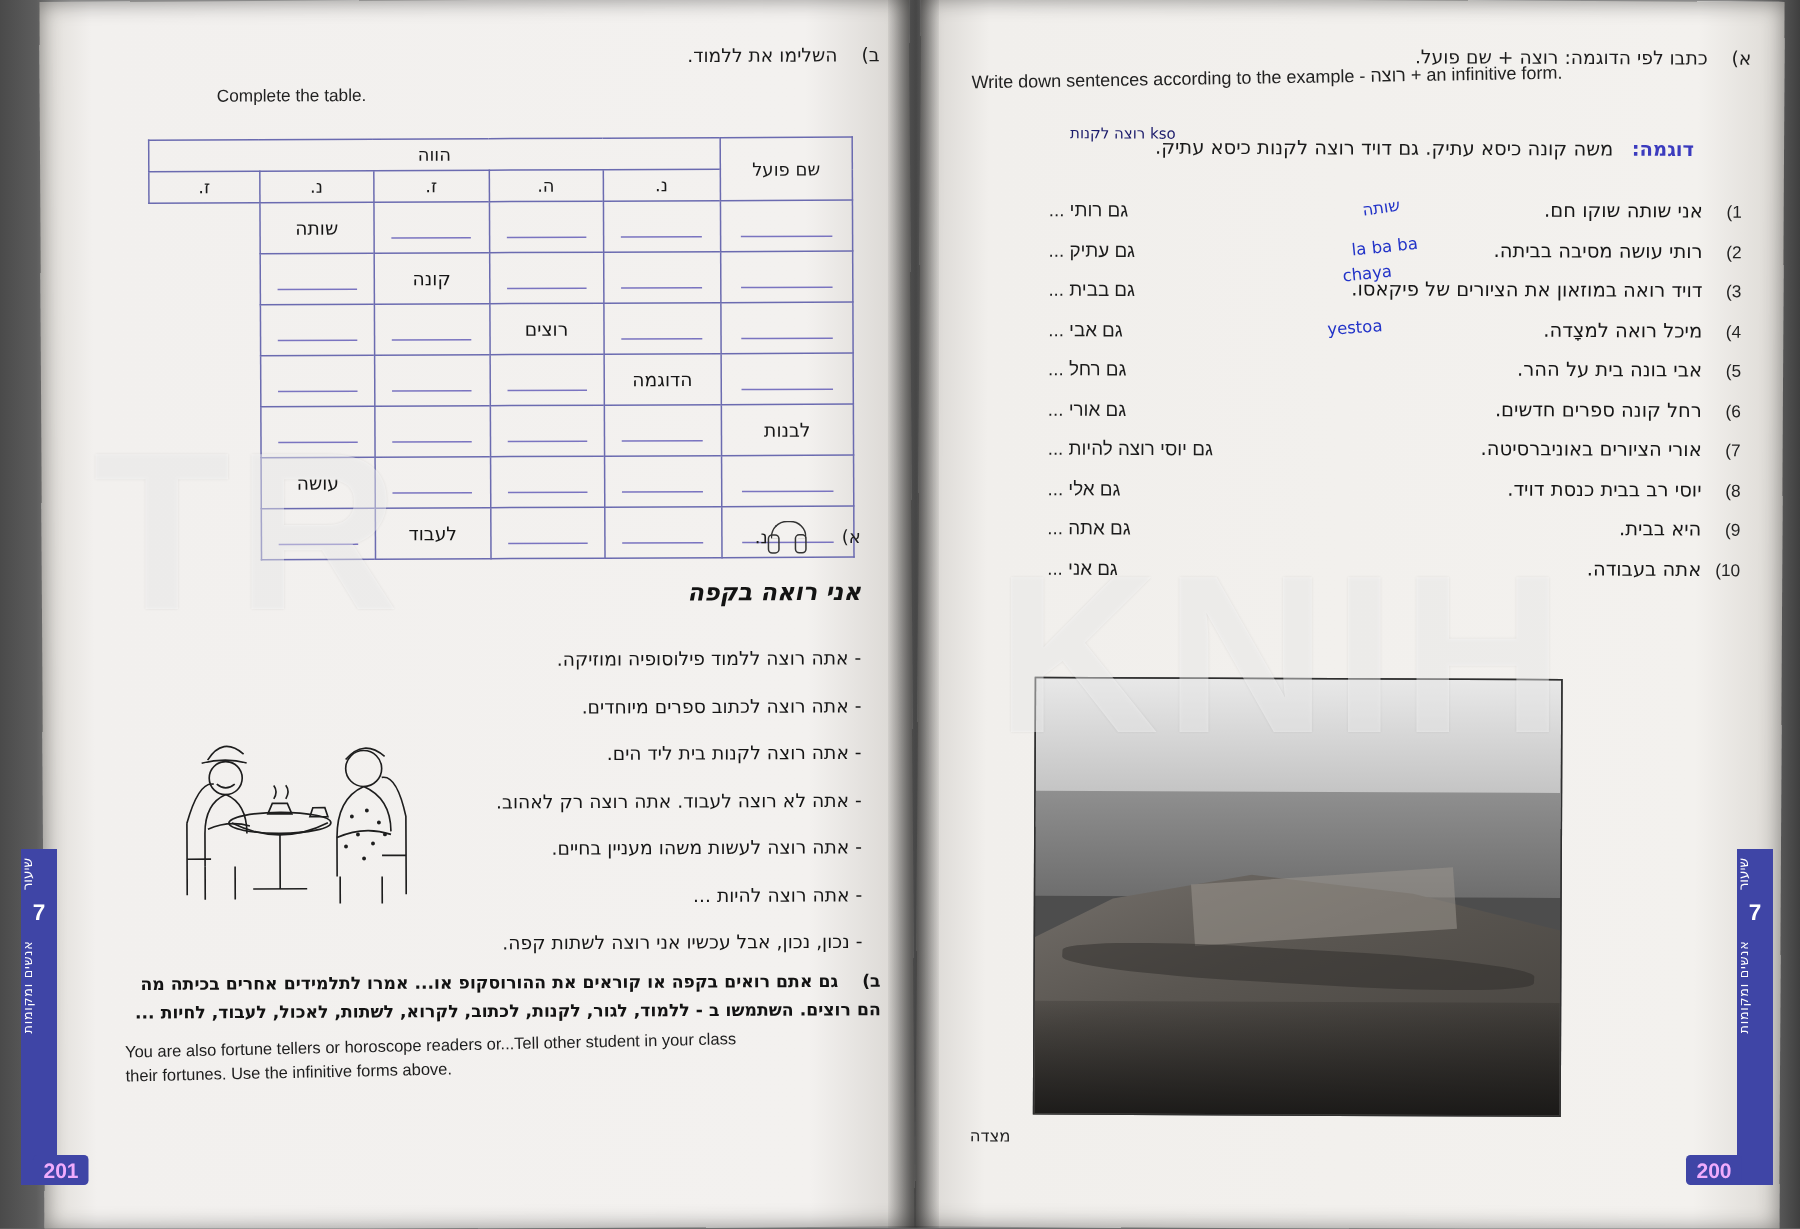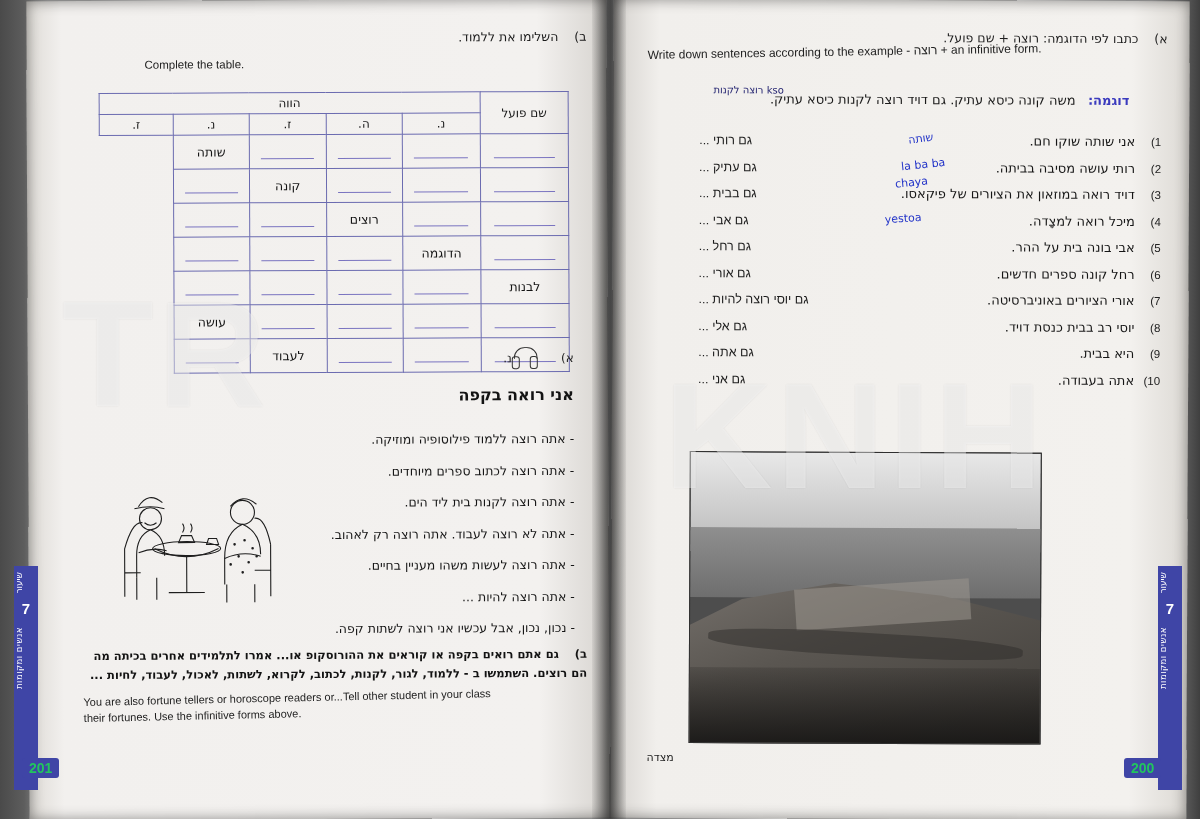--- a/index.html
+++ b/index.html
@@ -86,21 +86,21 @@
 
   .section-a{position:absolute;right:34px;top:352px;font-size:12px;direction:rtl;
     font-family:"DejaVu Sans",sans-serif;color:#1c1c1c;}
   .headphone{position:absolute;right:70px;top:348px;width:26px;height:22px;}
   .hp-band{position:absolute;left:2px;top:0;width:22px;height:11px;border:1.6px solid #333;
     border-bottom:none;border-radius:11px 11px 0 0;}
   .hp-l{position:absolute;left:0;top:9px;width:6px;height:11px;border:1.6px solid #333;border-radius:3px;}
   .hp-r{position:absolute;right:0;top:9px;width:6px;height:11px;border:1.6px solid #333;border-radius:3px;}
 
   .dlg-title{position:absolute;right:34px;top:386px;font-size:16px;font-weight:bold;color:#131313;
-    direction:rtl;font-family:"DejaVu Sans",sans-serif;}
+    direction:rtl;font-family:"DejaVu Sans",sans-serif;font-style:italic;}
   .dlg{position:absolute;right:34px;top:432px;width:420px;direction:rtl;}
   .dlg-line{font-size:12.5px;color:#161616;font-family:"DejaVu Sans",sans-serif;
     margin-bottom:16.5px;white-space:nowrap;}
 
   .cartoon{position:absolute;left:66px;top:452px;width:200px;height:160px;}
   .cartoon svg{display:block;}
 
   .bottom-b{position:absolute;right:22px;top:648px;width:510px;direction:rtl;text-align:right;}
   .bottom-b .l{font-size:11.5px;color:#131313;font-family:"DejaVu Sans",sans-serif;font-weight:bold;margin-bottom:5px;}
   .bottom-en{position:absolute;left:54px;top:694px;width:430px;font-size:11px;color:#1d1d1d;
@@ -108,22 +108,22 @@
 
   
   .tab{position:absolute;width:24px;background:#3a3f9e;color:#fff;text-align:center;}
   .tab-right{left:1158px;top:566px;height:224px;background:#3f45a6;}
   .tab-left{left:14px;top:566px;height:224px;background:#3f45a6;}
   .tab .lesson{font-size:9px;writing-mode:vertical-rl;transform:rotate(180deg);
     font-family:"DejaVu Sans",sans-serif;margin-top:6px;}
   .tab .num{font-size:15px;font-weight:bold;margin-top:6px;}
   .tab .word{font-size:8.5px;writing-mode:vertical-rl;transform:rotate(180deg);
     font-family:"DejaVu Sans",sans-serif;margin-top:10px;letter-spacing:.5px;}
-  .pgnum{position:absolute;font-size:14px;font-weight:bold;color:#22c55e;
-    background:#3f45a6;border-radius:3px;padding:2px 7px;}
+  .pgnum{position:absolute;font-size:14px;font-weight:bold;color:#f0abfc;
+    background:#3f45a6;border-radius:3px;padding:2px 7px;margin-top:12px;}
   .pg-right{left:1124px;top:758px;}
   .pg-left{left:22px;top:758px;}
 
   
   .wm{position:absolute;left:0;top:0;width:1200px;height:819px;pointer-events:none;}
   .wm span{position:absolute;font-size:150px;font-weight:bold;color:rgba(255,255,255,.42);
     letter-spacing:4px;text-shadow:0 0 2px rgba(0,0,0,.08);}
   .wm .w1{left:62px;top:268px;}
   .wm .w2{left:620px;top:350px;margin-left:44px;}
 </style>

